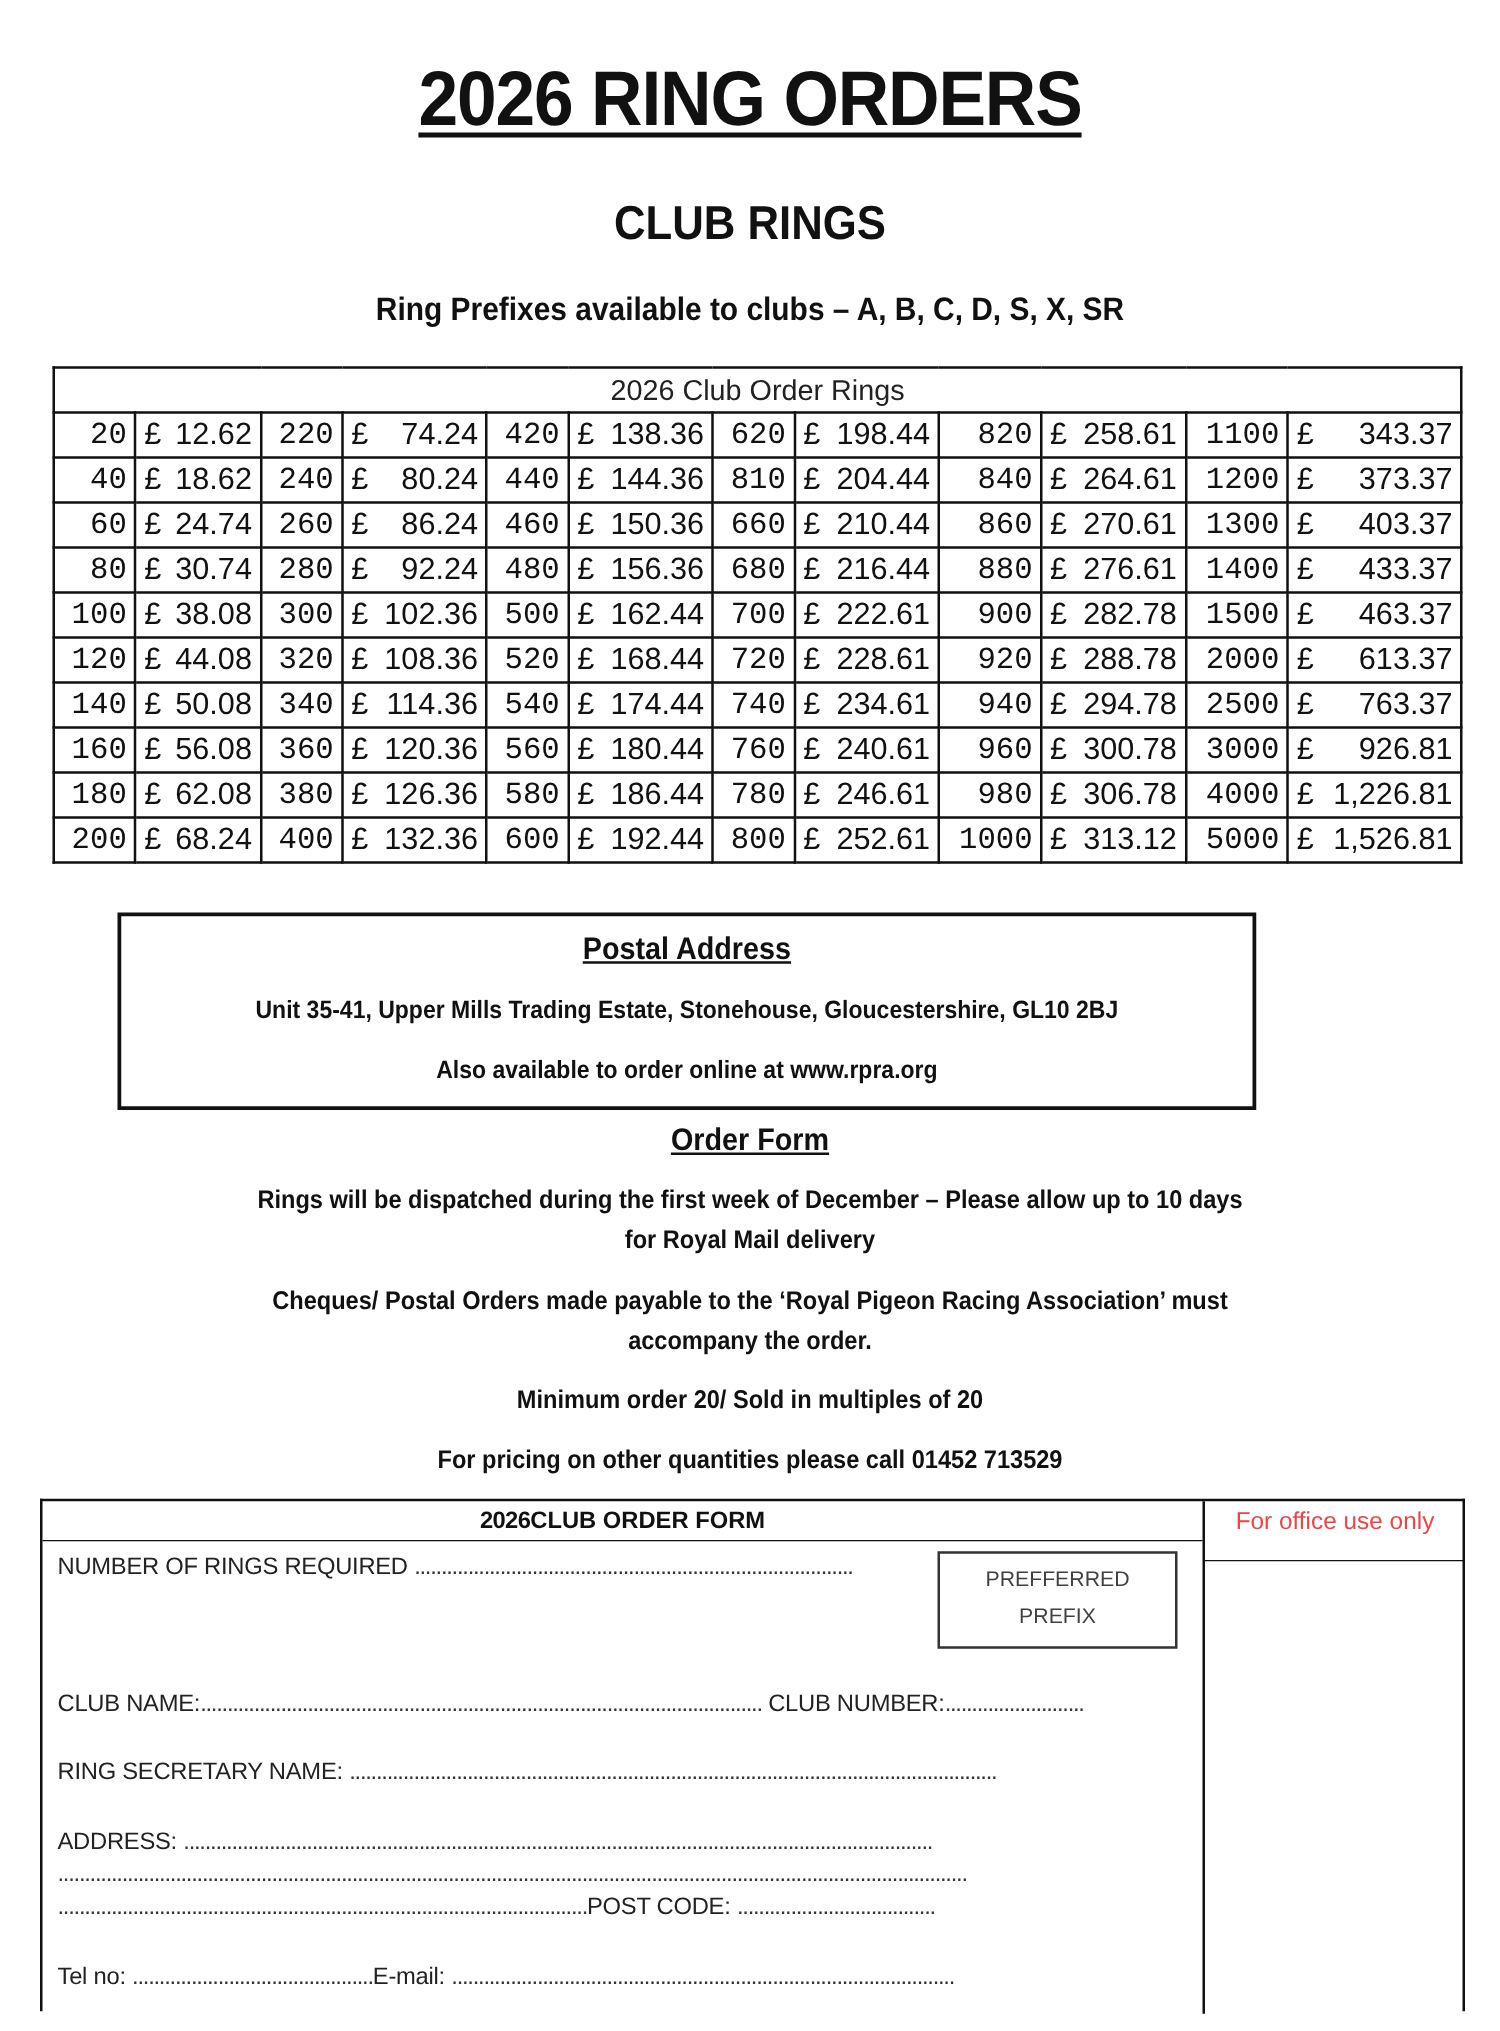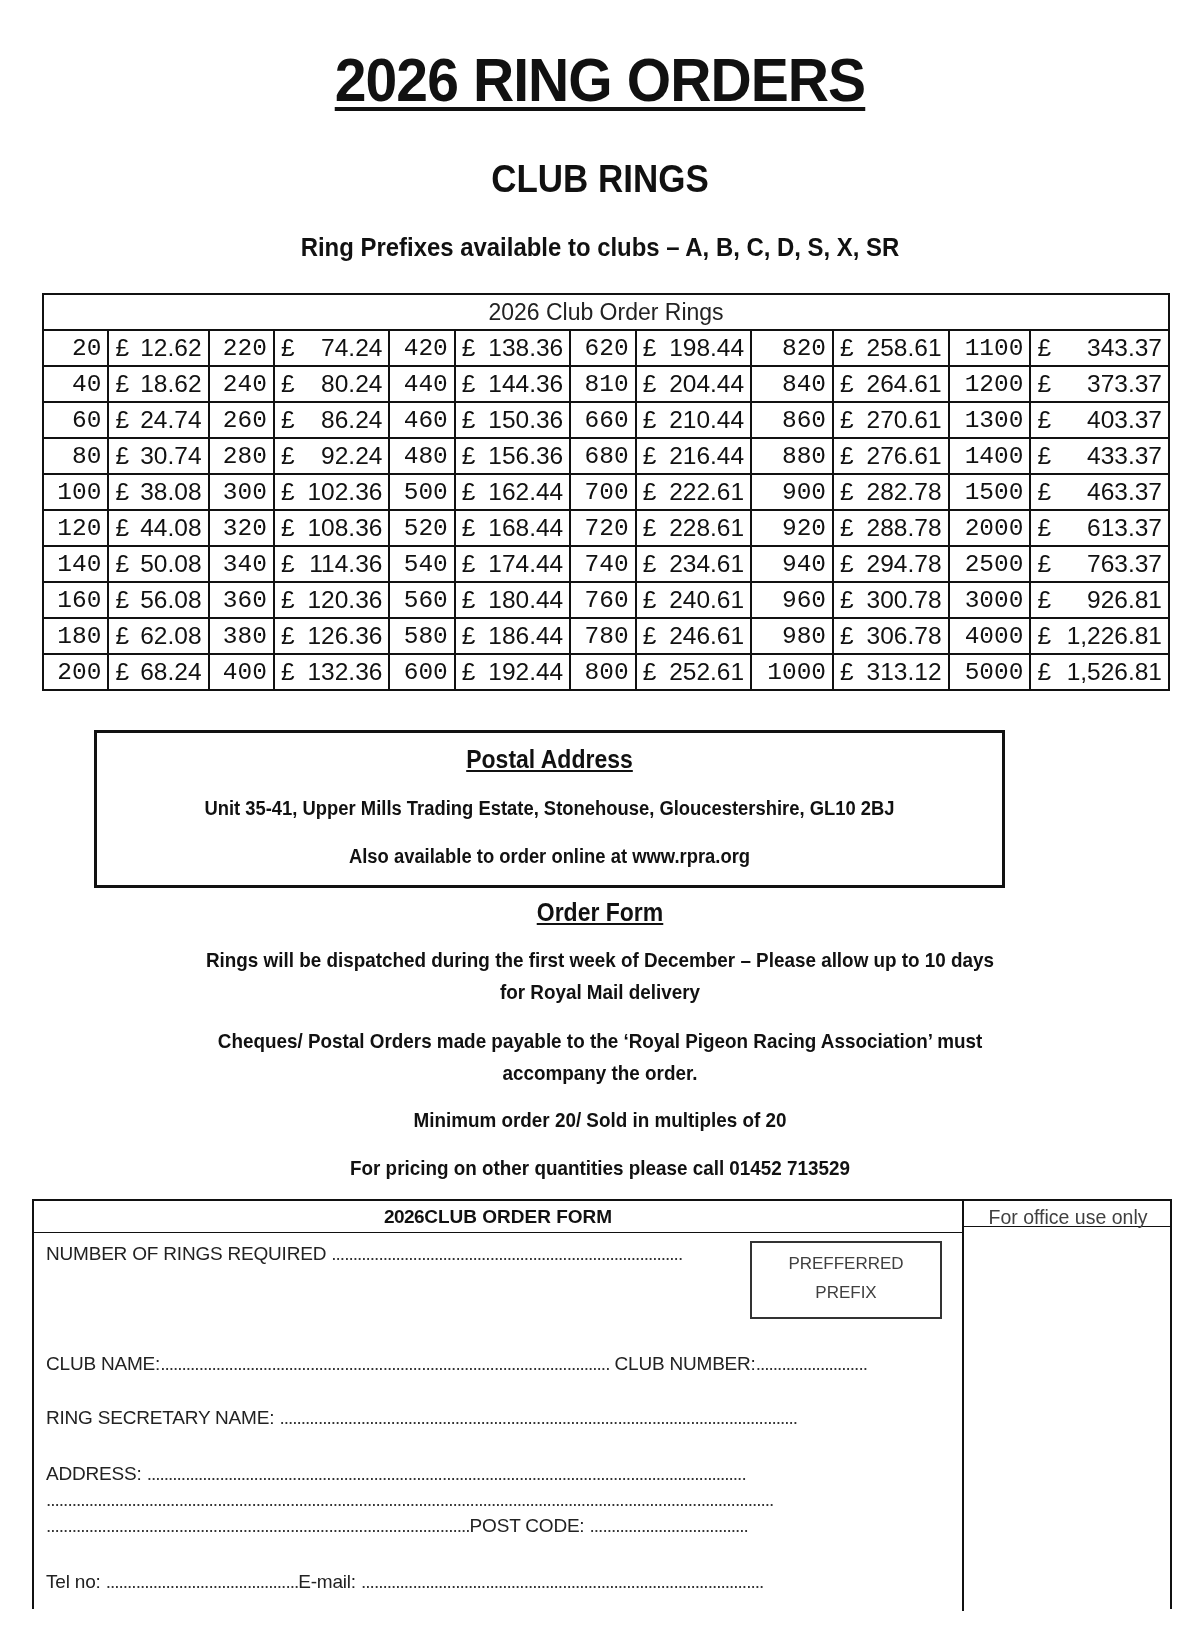--- a/index.html
+++ b/index.html
@@ -74,22 +74,22 @@
       position: absolute; top: 0; left: 0; width: 928px; height: 32px;
       border-bottom: 1.5px solid #111;
       text-align: center; font-size: 19px; font-weight: bold; line-height: 32px;
     }
     .form-header .year { letter-spacing: -0.5px; }
     .office-col {
       position: absolute; top: 0; left: 928px; width: 210px; height: 410px;
       border-left: 2px solid #111;
     }
     .office-col .office-label {
-      height: 26px; border-bottom: 1.5px solid #111; text-align: center;
-      font-size: 19.5px; line-height: 32px; color: #404040;
+      height: 48px; border-bottom: 1.5px solid #111; text-align: center;
+      font-size: 19.5px; line-height: 32px; color: #ef4444;
     }
     .field {
       position: absolute; left: 12px; font-size: 19px; color: #222; white-space: nowrap;
       letter-spacing: -0.2px;
     }
     .dots { letter-spacing: -1px; color: #333; }
     .prefix-box {
       position: absolute; top: 40px; left: 716px; width: 192px; height: 78px;
       border: 2px solid #333; text-align: center; color: #404040; font-size: 17px; line-height: 29px;
       padding-top: 6px;

